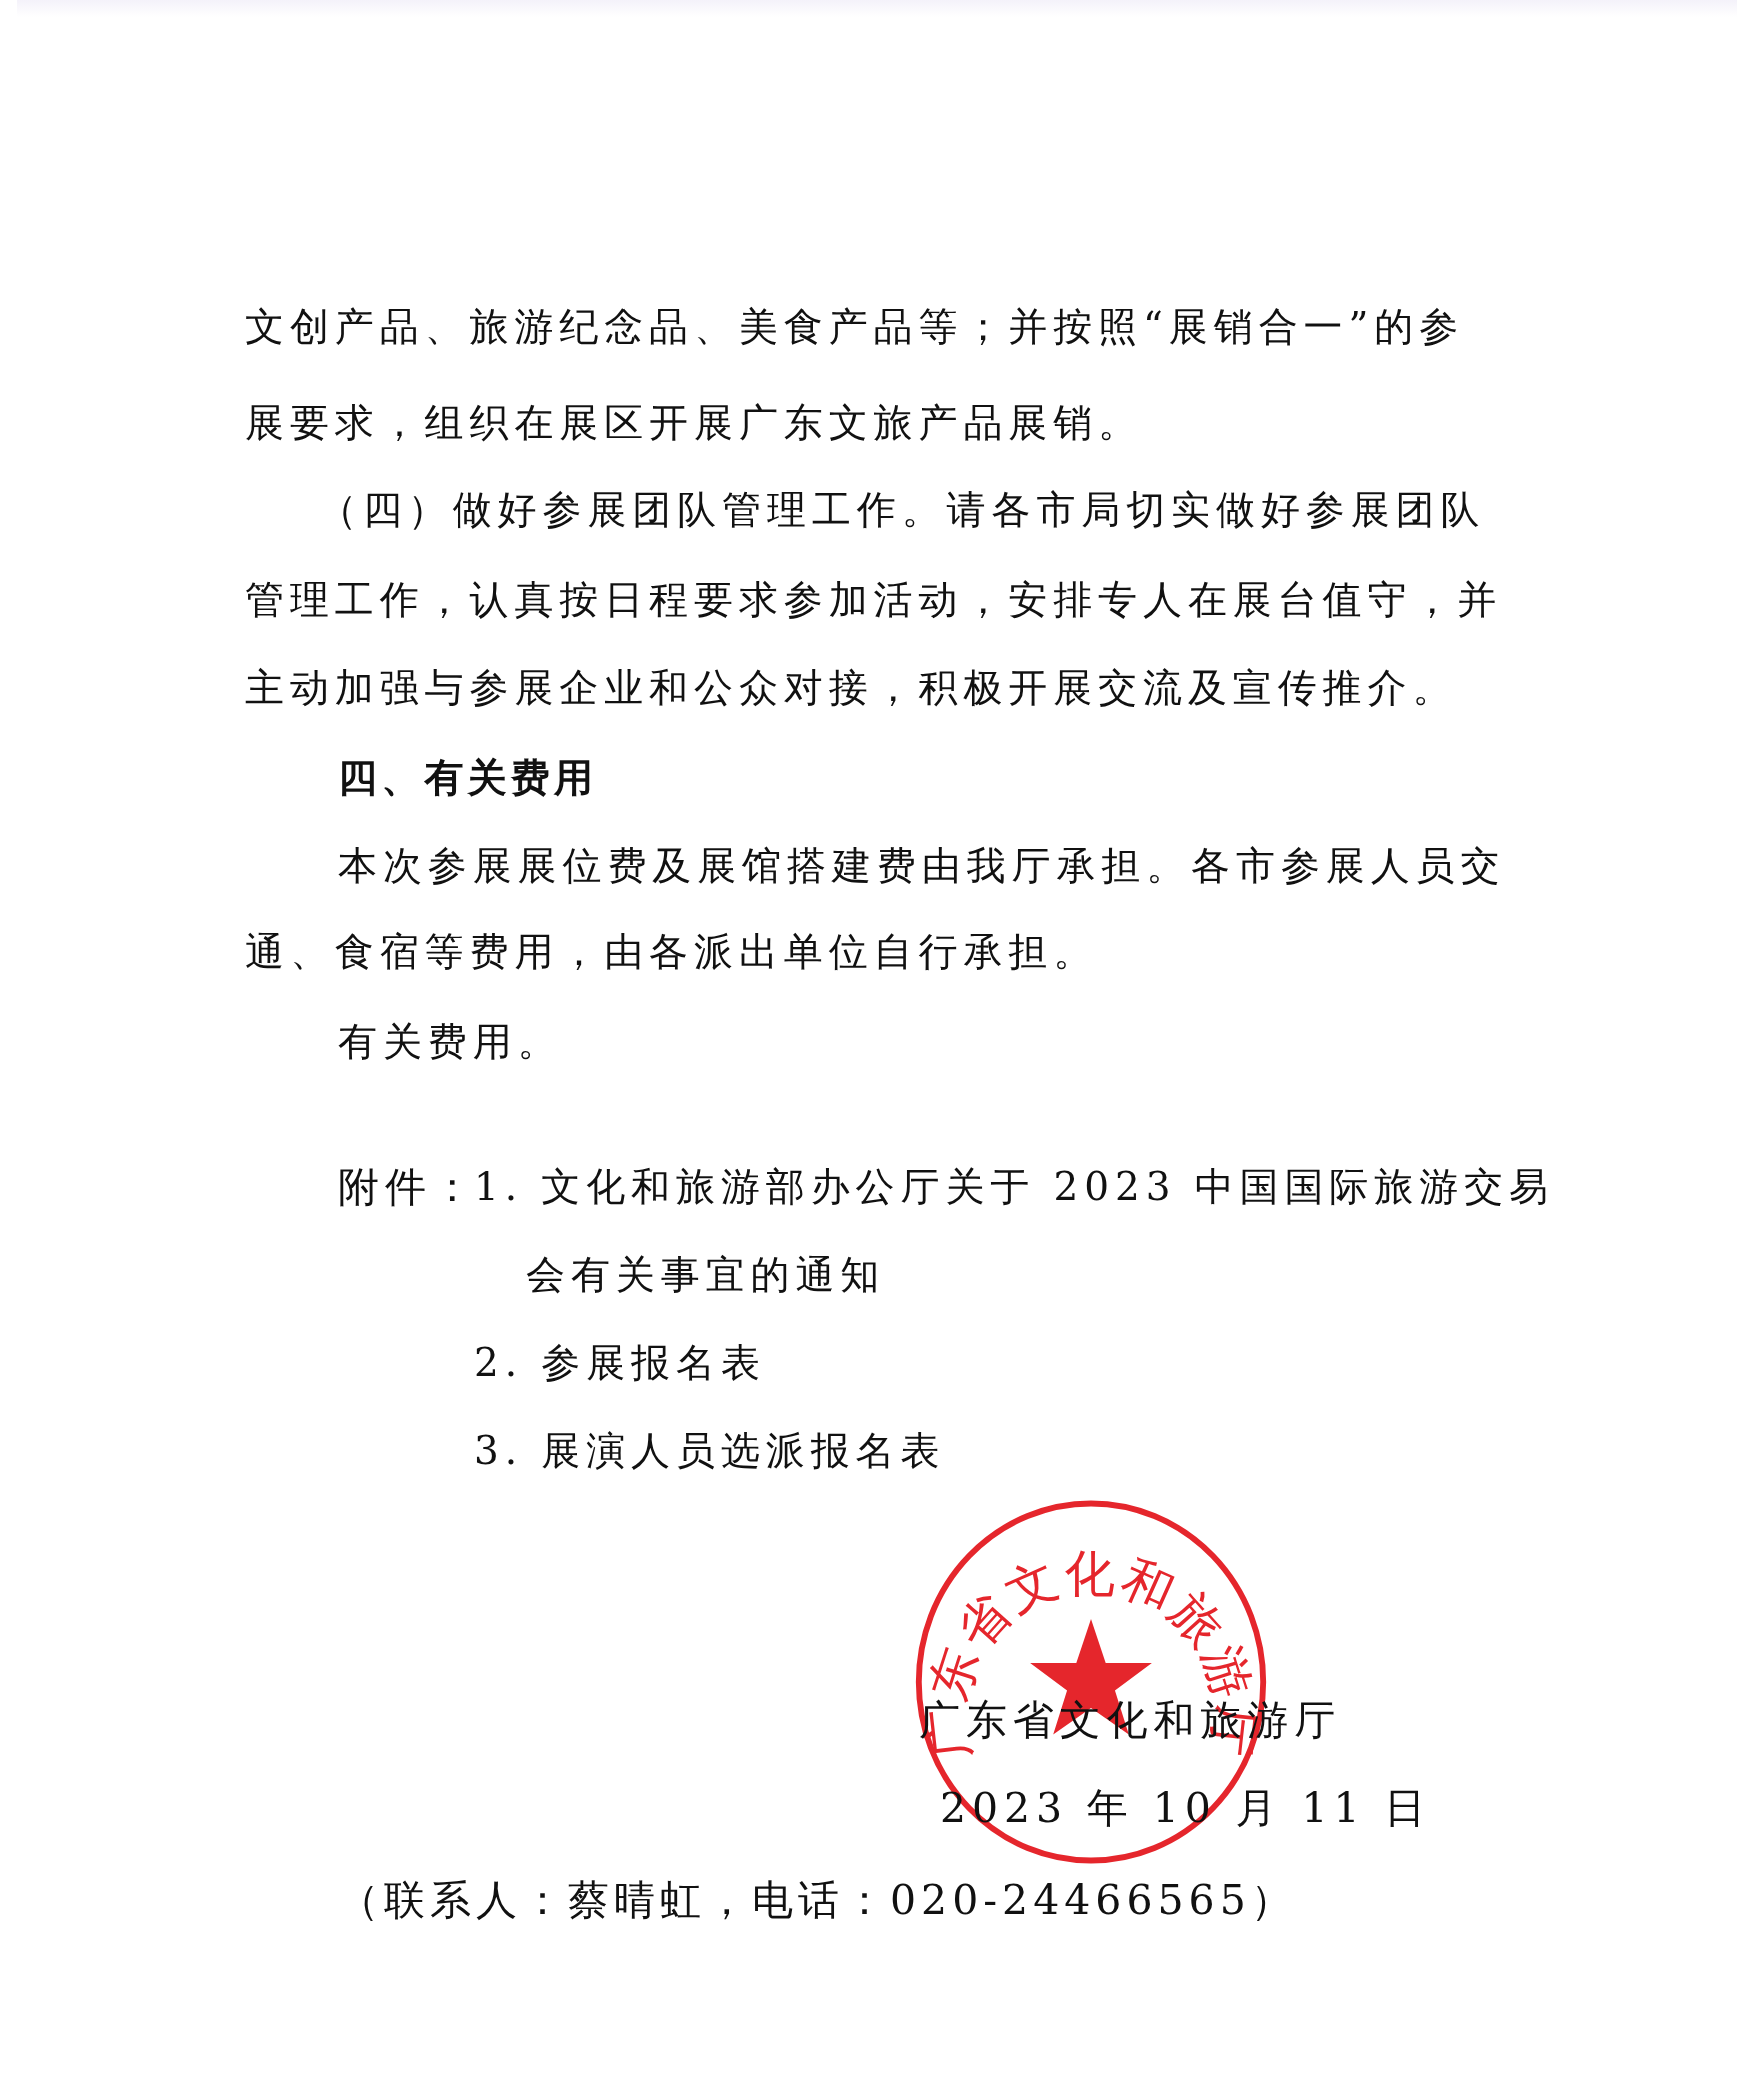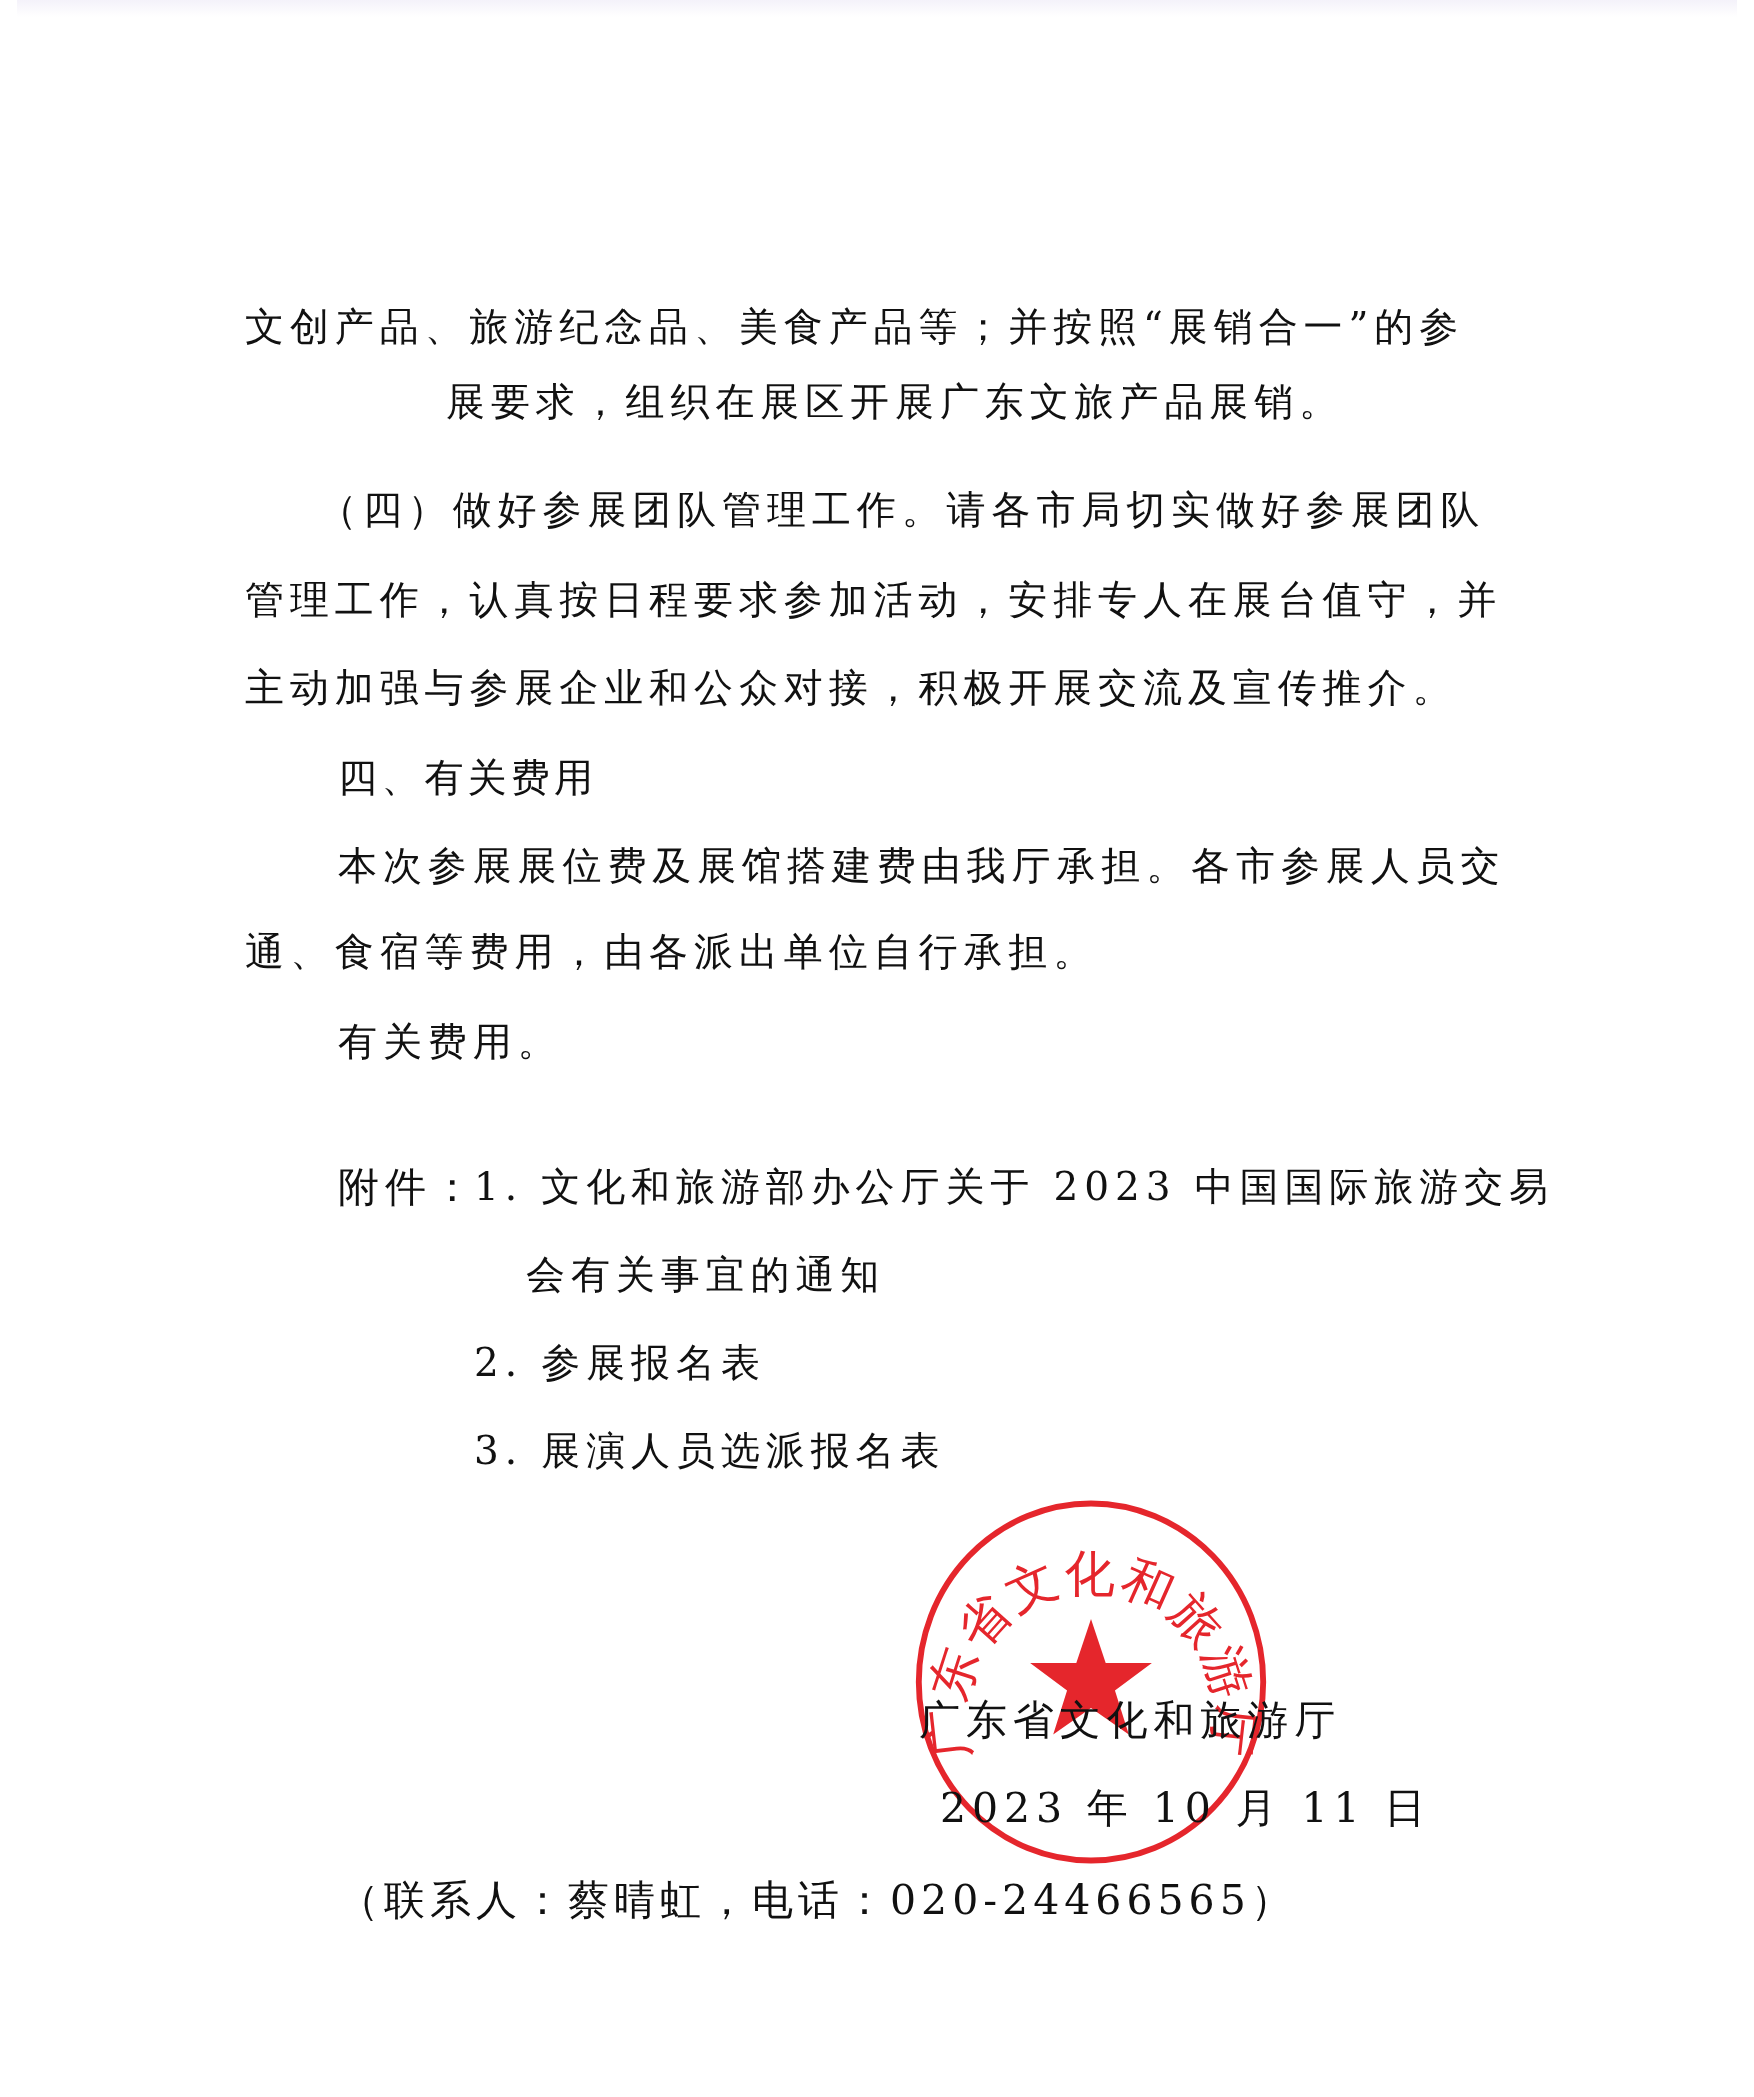--- a/index.html
+++ b/index.html
@@ -12,36 +12,36 @@
     .scan-edge {
       position: absolute; left: 17px; top: 0; width: 1720px; height: 17px;
       background: linear-gradient(#f4f2fa, #ffffff);
     }
     .line {
       position: absolute; left: 245px; width: 1300px;
       font-size: 39px; line-height: 50px; white-space: nowrap;
       letter-spacing: 5.9px;
     }
     .indent { left: 338px; }
-    .heading { font-family: "DejaVu Sans", "Liberation Sans", sans-serif; font-weight: normal; letter-spacing: 4.2px; }
+    .heading { font-family: "DejaVu Sans", "Liberation Sans", sans-serif; font-weight: bold; letter-spacing: 4.2px; }
     .att-label { position: absolute; left: 338px; font-size: 41px; line-height: 50px; letter-spacing: 5.9px; white-space: nowrap; }
     .att-item { position: absolute; font-size: 39px; line-height: 50px; letter-spacing: 5.9px; white-space: nowrap; }
     .contact { position: absolute; left: 338px; top: 1875px; font-size: 41px; line-height: 50px; letter-spacing: 5px; white-space: nowrap; }
     .signer { position: absolute; left: 919px; top: 1695px; font-size: 41px; line-height: 50px; letter-spacing: 5.9px; white-space: nowrap; z-index: 3; }
     .date { position: absolute; left: 940px; top: 1783px; font-size: 41px; line-height: 50px; letter-spacing: 5.9px; white-space: nowrap; z-index: 3; }
     .seal { position: absolute; left: 902px; top: 1493px; width: 378px; height: 378px; z-index: 2; opacity: 0.92; }
   </style>
 </head>
 <body>
 
 <div class="page">
   <div class="scan-edge"></div>
 
   <div class="line" style="top:302px;">文创产品、旅游纪念品、美食产品等；并按照“展销合一”的参</div>
-  <div class="line" style="top:377px;text-align:center;">展要求，组织在展区开展广东文旅产品展销。</div>
+  <div class="line" style="top:398px;">展要求，组织在展区开展广东文旅产品展销。</div>
   <div class="line indent" style="top:485px; left:318px;">（四）做好参展团队管理工作。请各市局切实做好参展团队</div>
   <div class="line" style="top:575px;">管理工作，认真按日程要求参加活动，安排专人在展台值守，并</div>
   <div class="line" style="top:663px;">主动加强与参展企业和公众对接，积极开展交流及宣传推介。</div>
 
   <div class="line indent heading" style="top:753px;">四、有关费用</div>
 
   <div class="line indent" style="top:841px;">本次参展展位费及展馆搭建费由我厅承担。各市参展人员交</div>
   <div class="line" style="top:927px;">通、食宿等费用，由各派出单位自行承担。</div>
   <div class="line indent" style="top:1017px;">有关费用。</div>
 

